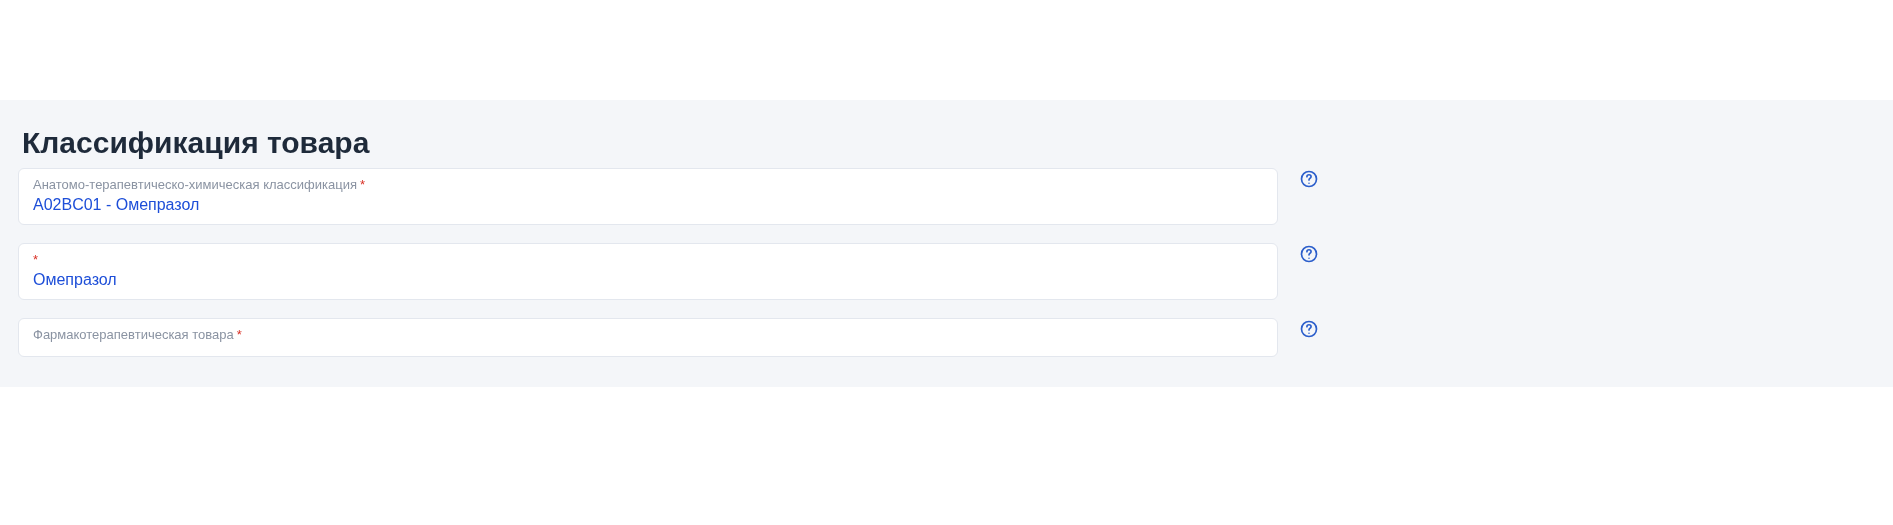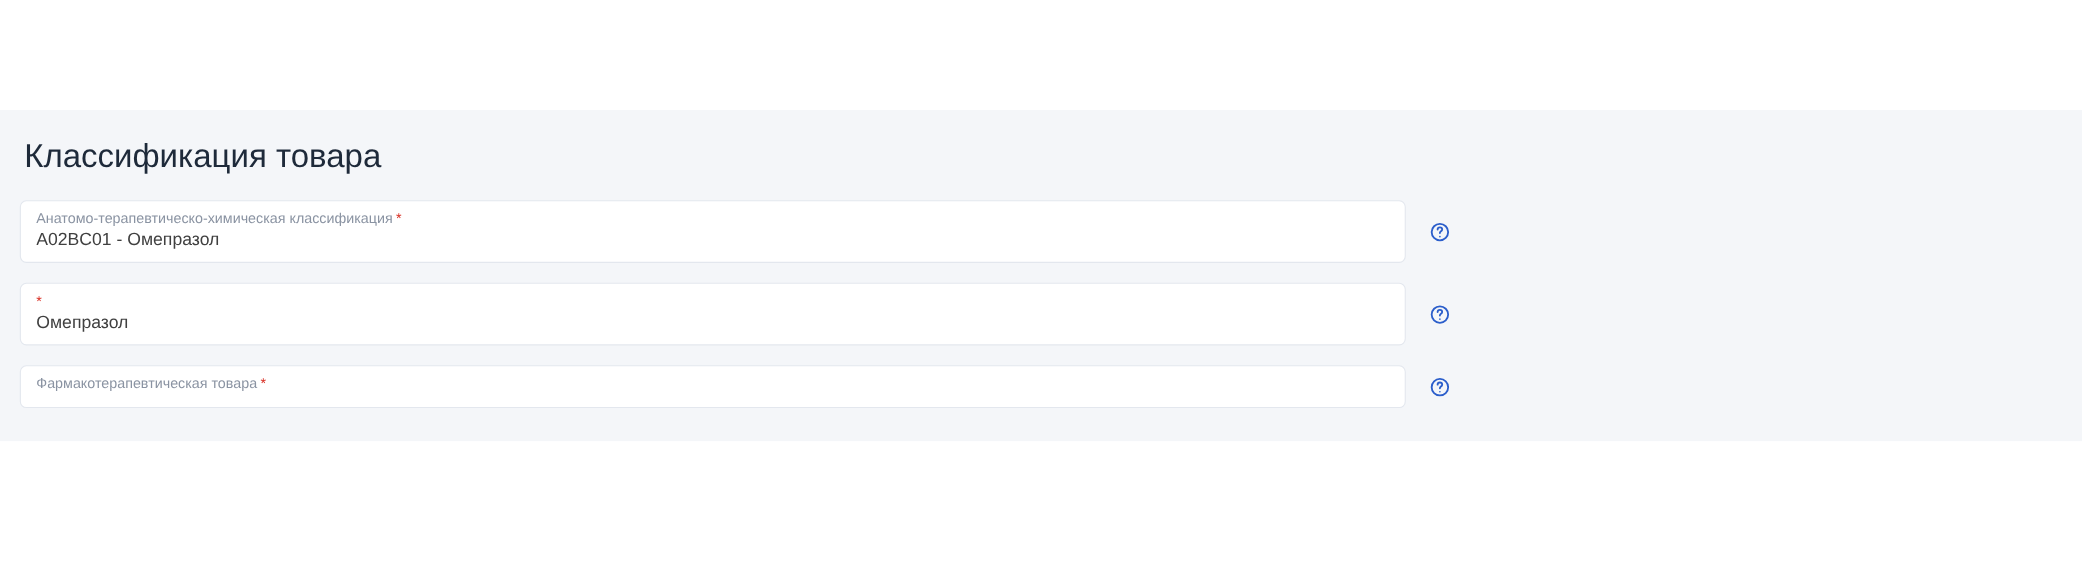--- a/index.html
+++ b/index.html
@@ -4,28 +4,28 @@
 <style>
   * { box-sizing: border-box; margin: 0; padding: 0; }
   html, body { width: 1893px; height: 525px; font-family: Arial, Helvetica, sans-serif; background: #ffffff; }
   .top-spacer { height: 100px; background: #ffffff; }
   .panel {
     background: #f4f6f9;
     padding: 26px 18px 30px 18px;
   }
   .section-title {
     font-size: 30px;
-    font-weight: 400;
+    font-weight: 700;
     color: #1e2a3a;
-    margin-bottom: 22px;
+    margin-bottom: 8px;
     padding-left: 4px;
   }
   .field-row {
     display: flex;
-    align-items: center;
+    align-items: flex-start;
     margin-bottom: 18px;
     gap: 20px;
   }
   .field-row:last-child { margin-bottom: 0; }
   .field-box {
     flex: 0 0 1260px;
     background: #ffffff;
     border: 1px solid #e3e7ee;
     border-radius: 6px;
     padding: 8px 14px 10px 14px;
@@ -36,21 +36,21 @@
     font-size: 13px;
     color: #8a93a2;
     margin-bottom: 4px;
     display: flex;
     align-items: baseline;
     gap: 3px;
   }
   .req-star { color: #d93025; font-size: 13px; }
   .field-value {
     font-size: 16px;
-    color: #404040;
+    color: #1d4ed8;
     border: none;
     outline: none;
     background: transparent;
     width: 100%;
     font-family: inherit;
   }
   .help-icon {
     width: 22px;
     height: 22px;
     flex: 0 0 22px;

